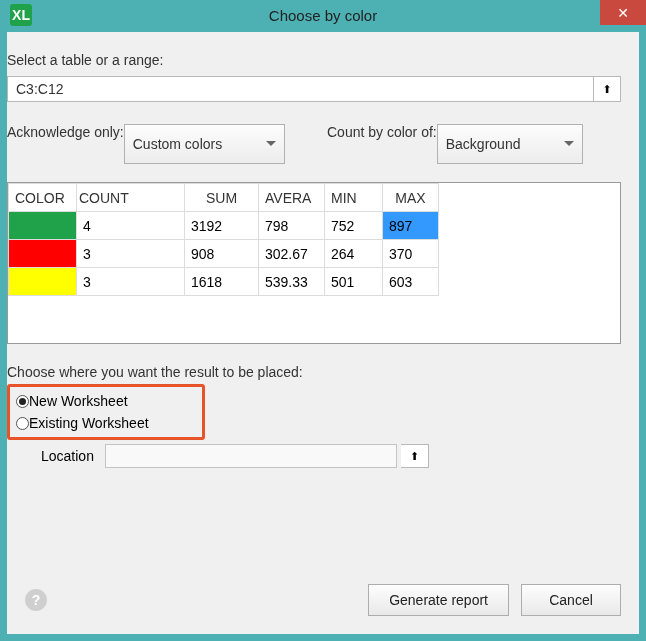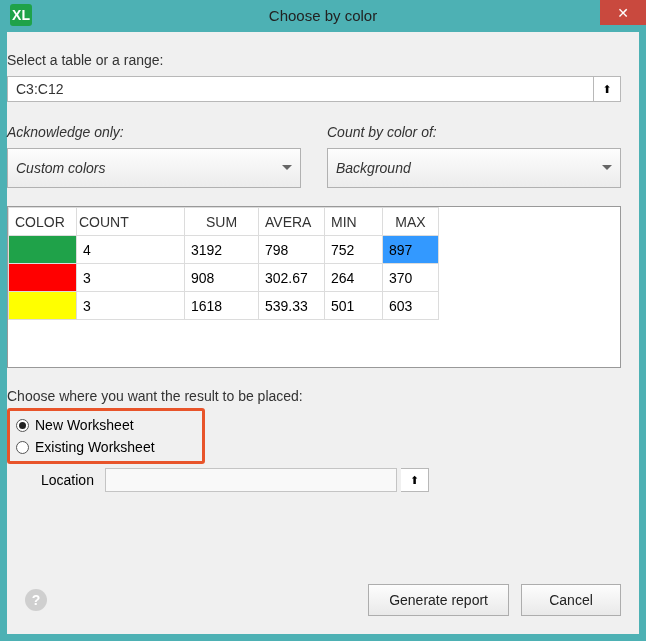--- a/index.html
+++ b/index.html
@@ -91,21 +91,21 @@
     display: flex;
     align-items: center;
     justify-content: center;
     cursor: pointer;
   }
   .two-col {
     display: flex;
     gap: 26px;
     margin-bottom: 18px;
   }
-  .col { flex: 1; display: flex; flex-direction: column; font-style: italic; }
+  .col { flex: 1; display: flex; flex-direction: row; }
   .select {
     height: 40px;
     border: 1px solid #b1b1b1;
     background: linear-gradient(#fdfdfd,#ececec);
     display: flex;
     align-items: center;
     justify-content: space-between;
     padding: 0 8px;
     cursor: pointer;
     color: #333;
@@ -149,21 +149,21 @@
   .radio-block {
     border: 3px solid #e8542a;
     padding: 3px 8px 3px 6px;
     border-radius: 3px;
     width: 198px;
     margin-bottom: 2px;
   }
   .radio-row {
     display: flex;
     align-items: center;
-    gap: 6px;
+    gap: 0;
     height: 22px;
     cursor: pointer;
   }
   .radio {
     width: 13px; height: 13px;
     border: 1px solid #555;
     border-radius: 50%;
     display: flex; align-items: center; justify-content: center;
     background: #fff;
   }

